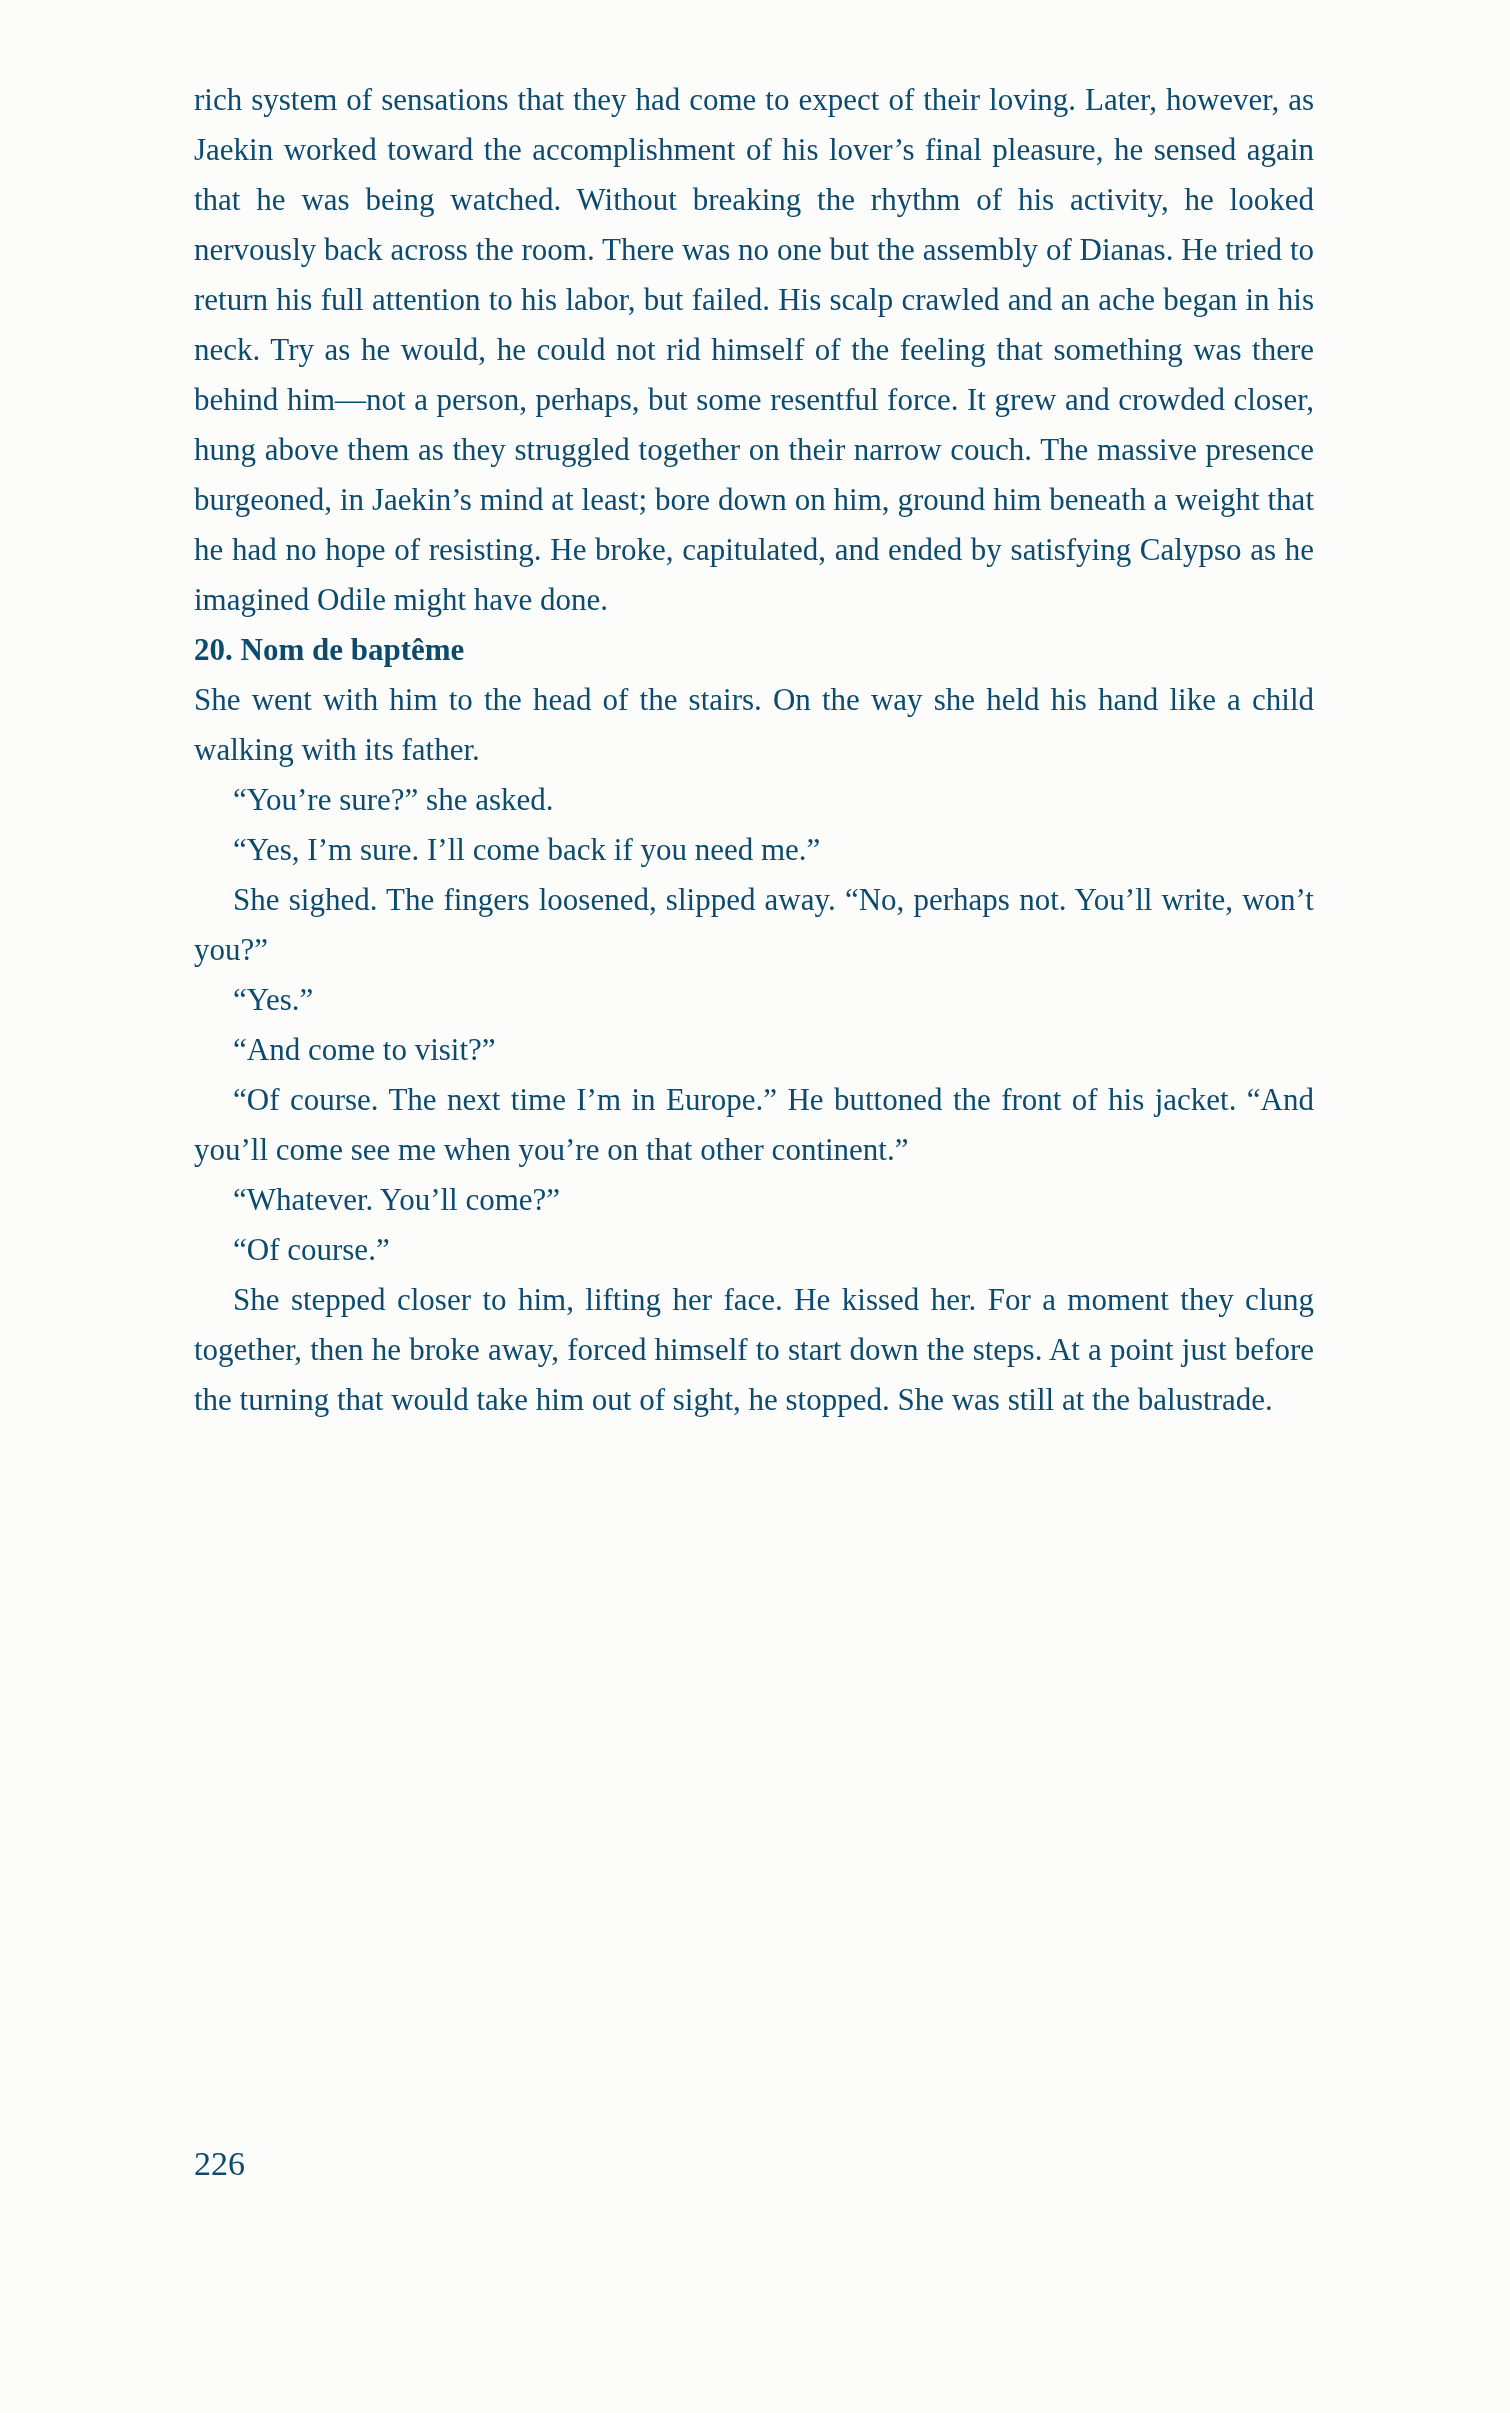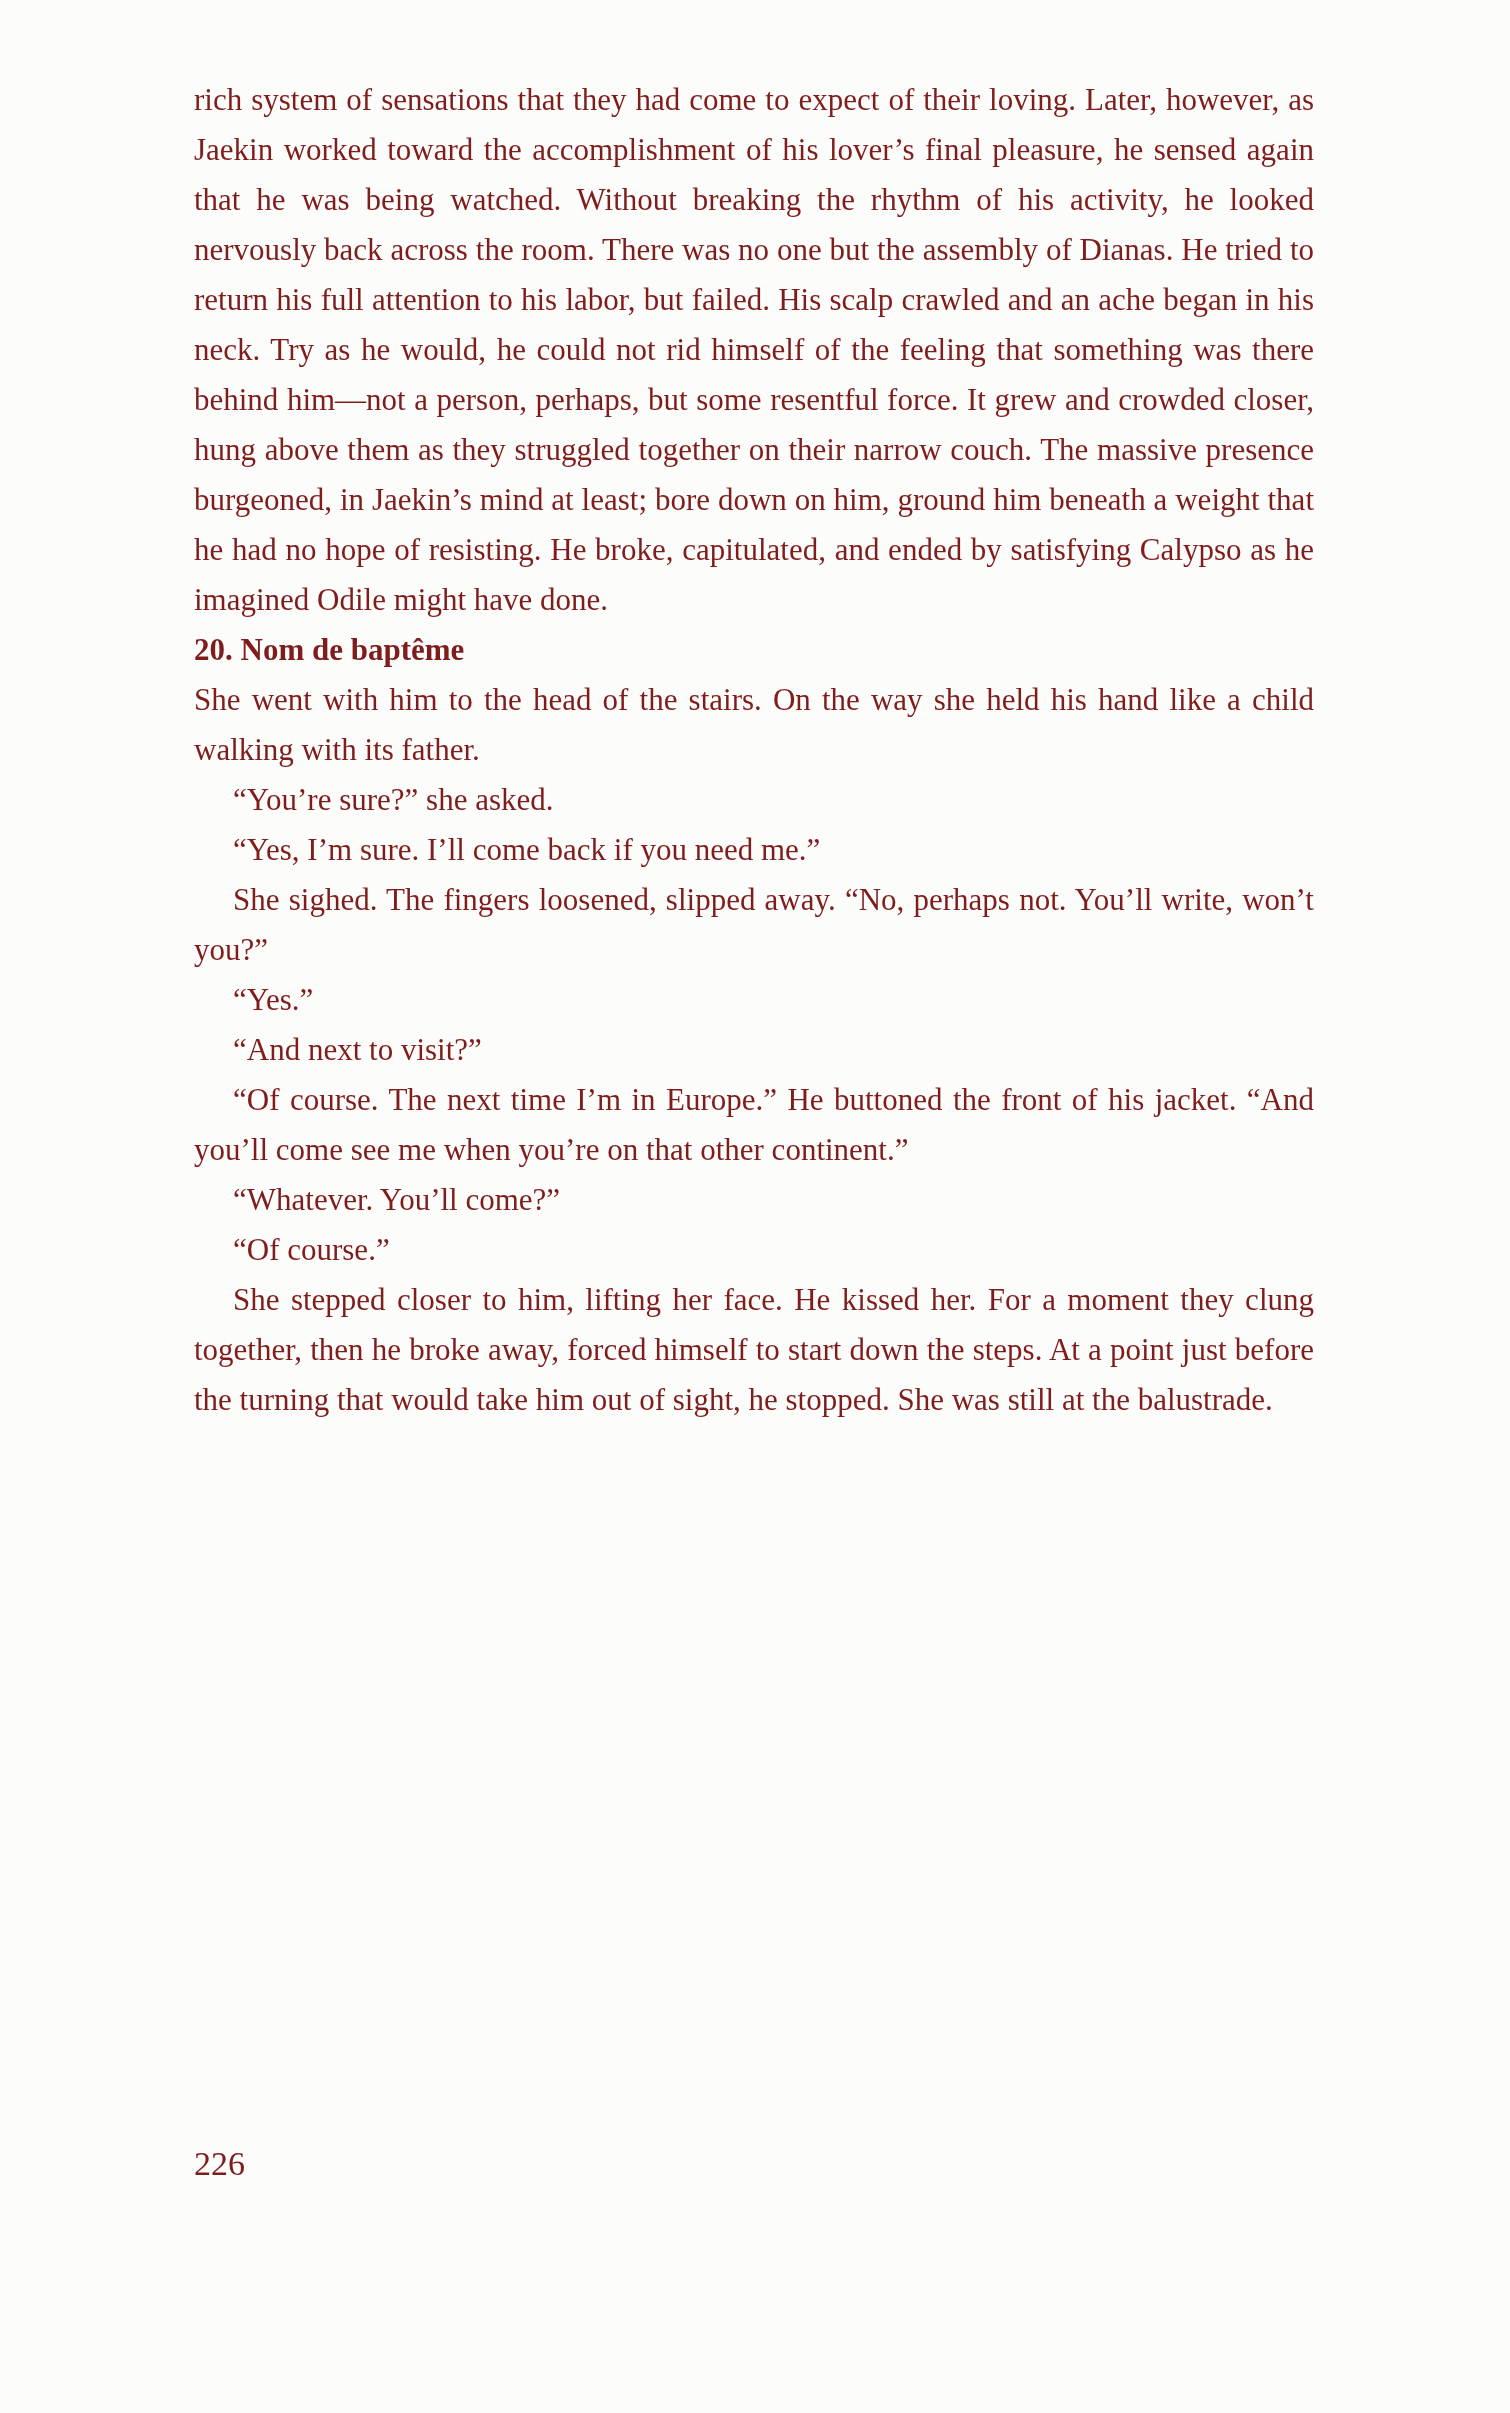--- a/index.html
+++ b/index.html
@@ -7,21 +7,21 @@
   html, body {
     background: #e9e9e7;
   }
 
   .page {
     position: relative;
     width: 1511px;
     height: 2413px;
     background: #fcfcfa;
     font-family: "Liberation Serif", "DejaVu Serif", serif;
-    color: #7f1d1d;
+    color: #0c4a6e;
     overflow: hidden;
   }
 
   .text-block {
     position: absolute;
     left: 194px;
     top: 75px;
     width: 1120px;
     font-size: 31px;
     line-height: 50px;
@@ -67,21 +67,21 @@
     <p class="dialogue">“You’re sure?” she asked.</p>
 
     <p class="dialogue">“Yes, I’m sure. I’ll come back if you need me.”</p>
 
 
 
     <p class="dialogue">She sighed. The fingers loosened, slipped away. “No, perhaps not. You’ll write, won’t you?”</p>
 
     <p class="dialogue">“Yes.”</p>
 
-    <p class="dialogue">“And next to visit?”</p>
+    <p class="dialogue">“And come to visit?”</p>
 
     <p class="dialogue">“Of course. The next time I’m in Europe.” He buttoned the front of his jacket. “And you’ll come see me when you’re on that other continent.”</p>
 
 
     <p class="dialogue">“Whatever. You’ll come?”</p>
 
     <p class="dialogue">“Of course.”</p>
 
     <p class="dialogue">She stepped closer to him, lifting her face. He kissed her. For a moment they clung together, then he broke away, forced himself to start down the steps. At a point just before the turning that would take him out of sight, he stopped. She was still at the balustrade.</p>
 

